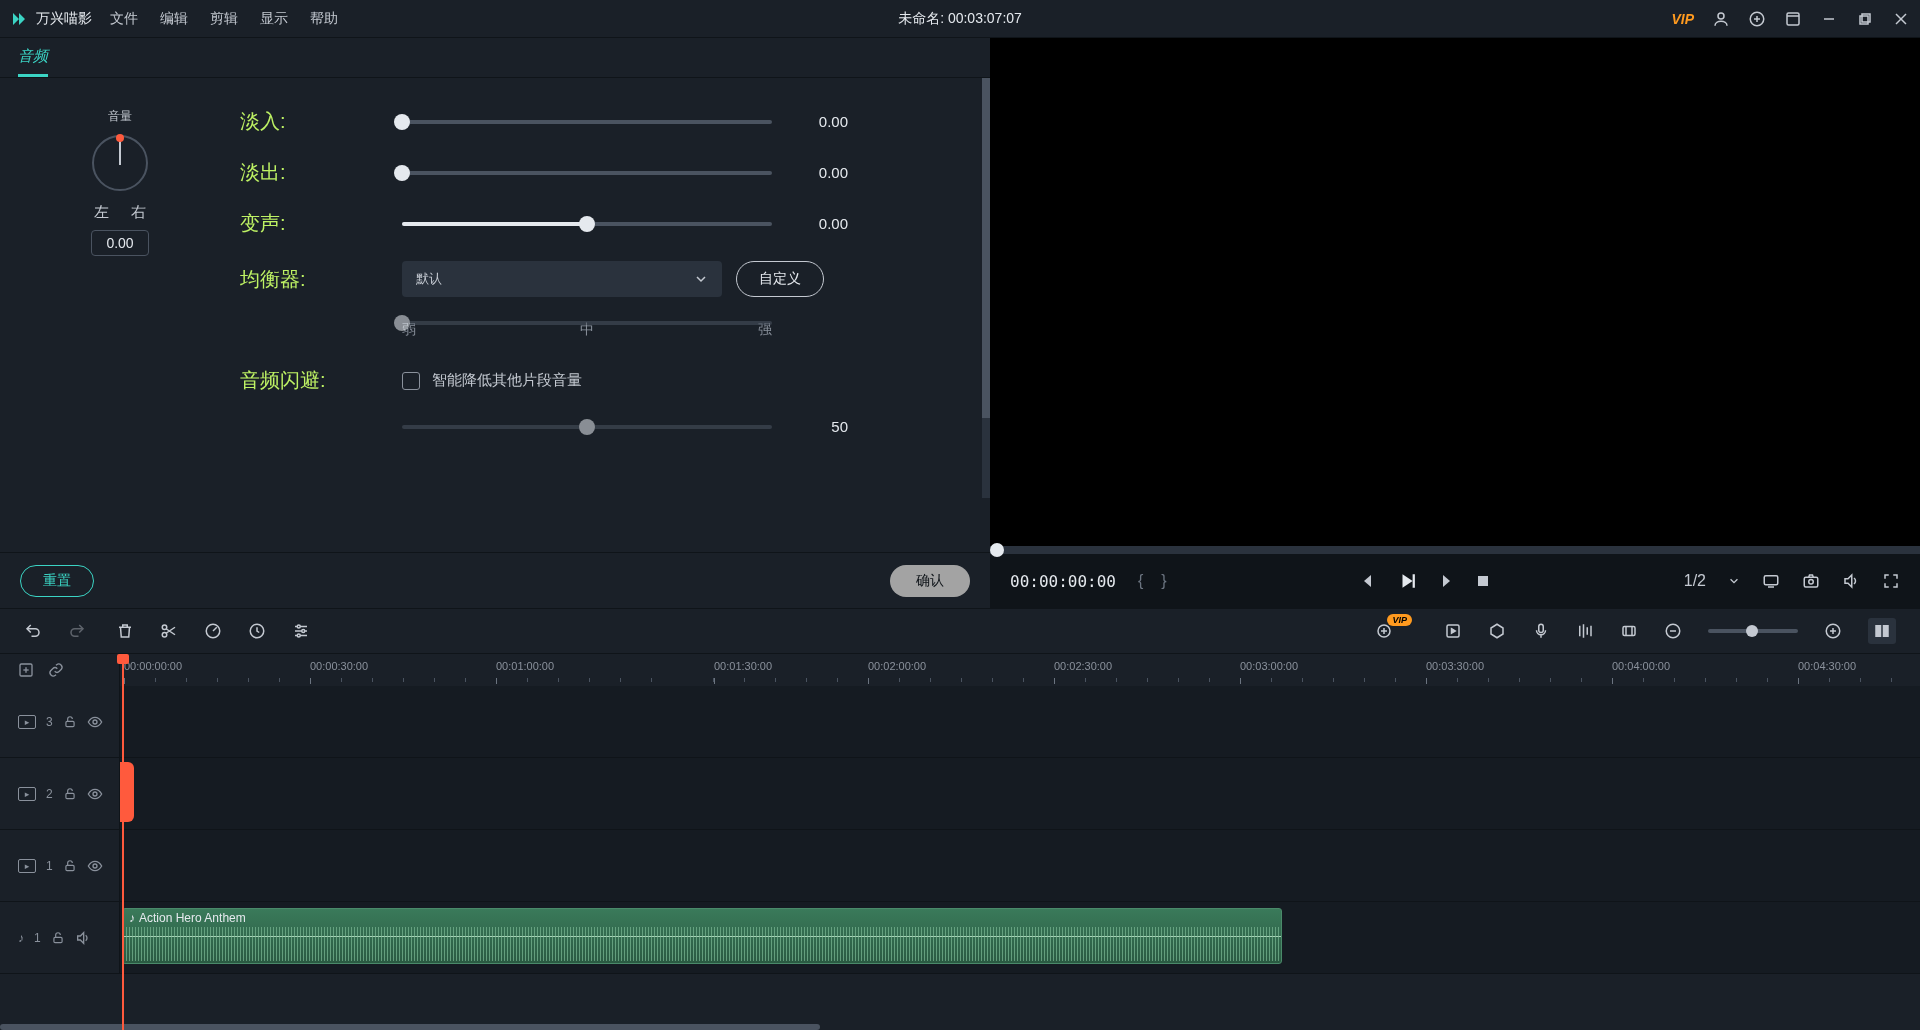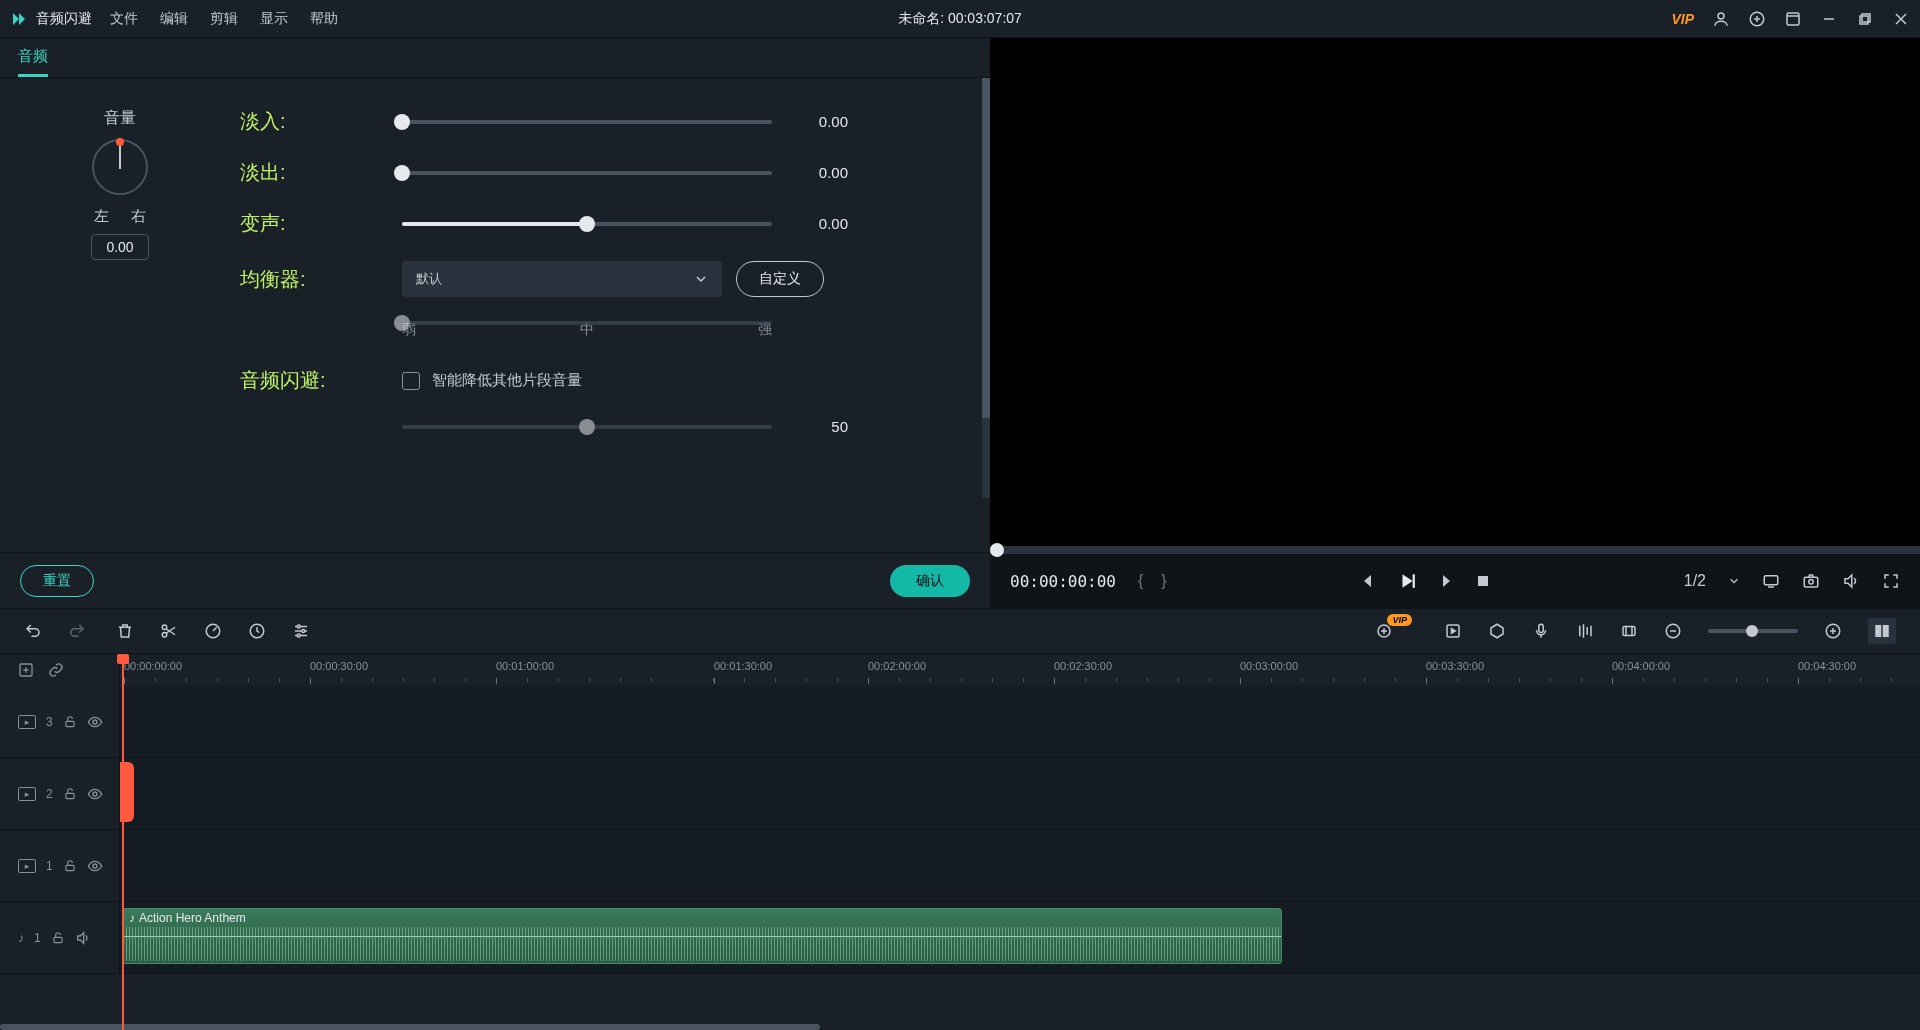--- a/index.html
+++ b/index.html
@@ -12,26 +12,26 @@
 .titlebar .menu-item { color:#c4c9d1; font-size:14px; margin-right:22px; cursor:pointer; }
 .titlebar .center { position:absolute; left:50%; transform:translateX(-50%); color:#e5e9ee; font-size:14px; }
 .titlebar .right { margin-left:auto; display:flex; align-items:center; gap:18px; }
 .titlebar .vip { color:#ff9a1f; font-weight:bold; font-style:italic; font-size:14px; }
 .titlebar .winicon { width:18px; height:18px; display:flex; align-items:center; justify-content:center; cursor:pointer; color:#c4c9d1; }
 .titlebar .winicon svg { stroke:#c4c9d1; }
 
 
 .upper { height:570px; display:flex; }
 .panel-left { width:990px; display:flex; flex-direction:column; background:#1a2028; }
-.tabbar { height:40px; padding:0 18px; display:flex; align-items:flex-end; border-bottom:1px solid #0f1419; }
+.tabbar { height:40px; padding:0 18px; display:flex; align-items:flex-end; border-bottom:1px solid #0f1419;font-style:italic; }
 .tab { color:#3bd4c4; font-size:15px; padding-bottom:8px; border-bottom:3px solid #3bd4c4; cursor:pointer; }
 
 .props-scroll { flex:1; display:flex; padding:30px 0 0 0; overflow:hidden; position:relative; }
 .vol-col { width:240px; display:flex; flex-direction:column; align-items:center; }
-.vol-label { color:#c4c9d1; font-size:16px; margin-bottom:10px; }
+.vol-label { color:#c4c9d1; font-size:12px; margin-bottom:10px; }
 .vol-knob { width:56px; height:56px; border:2px solid #4a5360; border-radius:50%; position:relative; margin-bottom:12px; }
 .vol-knob::before { content:""; position:absolute; width:2px; height:24px; background:#c4c9d1; left:50%; top:4px; transform:translateX(-50%); }
 .vol-knob::after { content:""; position:absolute; width:8px; height:8px; background:#ff5a3d; border-radius:50%; left:50%; top:-3px; transform:translateX(-50%); }
 .lr-row { display:flex; gap:22px; color:#c4c9d1; font-size:15px; margin-bottom:8px; }
 .vol-value { border:1px solid #4a5360; padding:4px 14px; border-radius:4px; font-size:14px; color:#e5e9ee; margin-bottom:18px; }
 .meters { display:flex; gap:8px; align-items:flex-start; }
 .meter-scale { display:flex; flex-direction:column; gap:4.5px; text-align:right; font-size:11px; color:#6b7480; }
 .meter-bar { width:18px; height:178px; background:#0f1419; border:1px solid #3a414d; position:relative; }
 .meter-handle { position:absolute; left:-4px; width:24px; height:10px; background:#e5e9ee; border-radius:2px; top:52px; }
 
@@ -47,21 +47,21 @@
 .btn-outline { height:36px; border:1px solid #c4c9d1; border-radius:18px; padding:0 22px; display:flex; align-items:center; cursor:pointer; color:#e5e9ee; font-size:14px; background:transparent; }
 .checkbox { width:18px; height:18px; border:1.5px solid #8a919c; border-radius:3px; margin-right:12px; cursor:pointer; }
 .sublabels { display:flex; justify-content:space-between; width:370px; color:#8a919c; font-size:14px; margin-left:162px; margin-top:-14px; margin-bottom:28px; }
 
 .scroll-indicator { position:absolute; bottom:0; left:0; height:6px; width:820px; background:#4a5360; border-radius:3px; }
 .vscroll { position:absolute; right:0; top:0; width:8px; height:420px; background:#2a323d; }
 .vscroll-thumb { width:8px; height:340px; background:#4a5360; }
 
 .panel-left-footer { height:56px; display:flex; align-items:center; padding:0 20px; border-top:1px solid #0f1419; }
 .btn-reset { border:1px solid #3bd4c4; color:#3bd4c4; background:transparent; height:32px; border-radius:16px; padding:0 22px; font-size:14px; cursor:pointer; }
-.btn-confirm { background:#14b8a6; color:#0f1419; height:32px; border:none; border-radius:16px; padding:0 26px; font-size:14px; cursor:pointer; margin-left:auto; }
+.btn-confirm { background:#a3a3a3; color:#0f1419; height:32px; border:none; border-radius:16px; padding:0 26px; font-size:14px; cursor:pointer; margin-left:auto; }
 
 
 .panel-right { flex:1; background:#0f1419; display:flex; flex-direction:column; }
 .preview { flex:1; background:#000; }
 .preview-scrub { height:8px; background:#2a323d; position:relative; }
 .preview-scrub .head { position:absolute; width:14px; height:14px; background:#e5e9ee; border-radius:50%; top:-3px; left:0; }
 .preview-controls { height:54px; display:flex; align-items:center; padding:0 20px; gap:22px; }
 .timecode { color:#e5e9ee; font-size:16px; font-family:monospace; }
 .braces { color:#6b7480; font-size:16px; display:flex; gap:18px; }
 .pc-spacer { flex:1; }
@@ -102,21 +102,21 @@
 
 svg { display:block; }
 </style>
 </head>
 <body>
 
 <div class="titlebar">
   <svg class="logo" viewBox="0 0 24 24">
       <path fill="#3bd4c4" d="M4 4 L12 12 L4 20 Z M12 4 L20 12 L12 20 Z"></path>
     </svg>
-  <span class="brand">音频闪避</span>
+  <span class="brand">万兴喵影</span>
   <span class="menu-item">文件</span>
   <span class="menu-item">编辑</span>
   <span class="menu-item">剪辑</span>
   <span class="menu-item">显示</span>
   <span class="menu-item">帮助</span>
   <span class="center">未命名: 00:03:07:07</span>
   <div class="right">
     <span class="vip">VIP</span>
     <span class="winicon">
         <svg width="18" height="18" viewBox="0 0 24 24" fill="none" stroke="currentColor" stroke-width="2">

